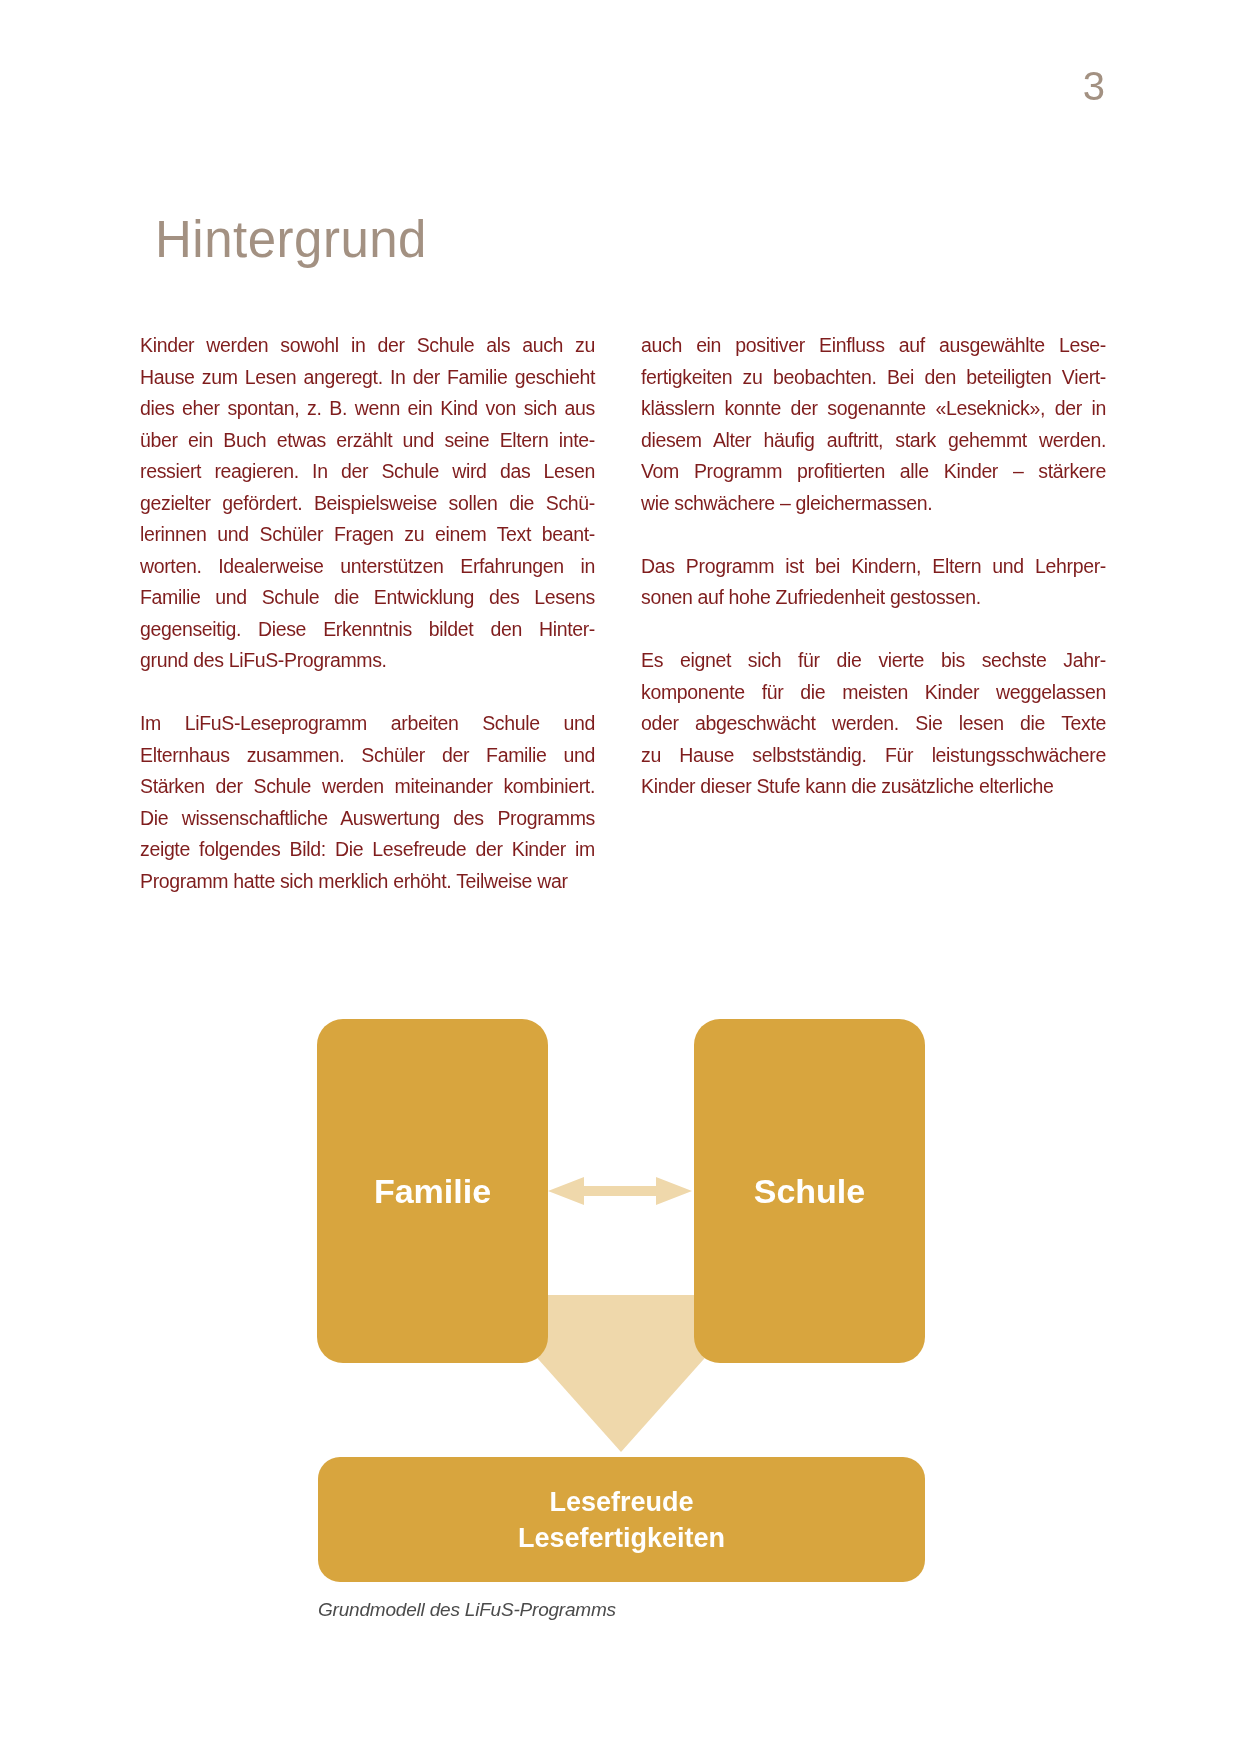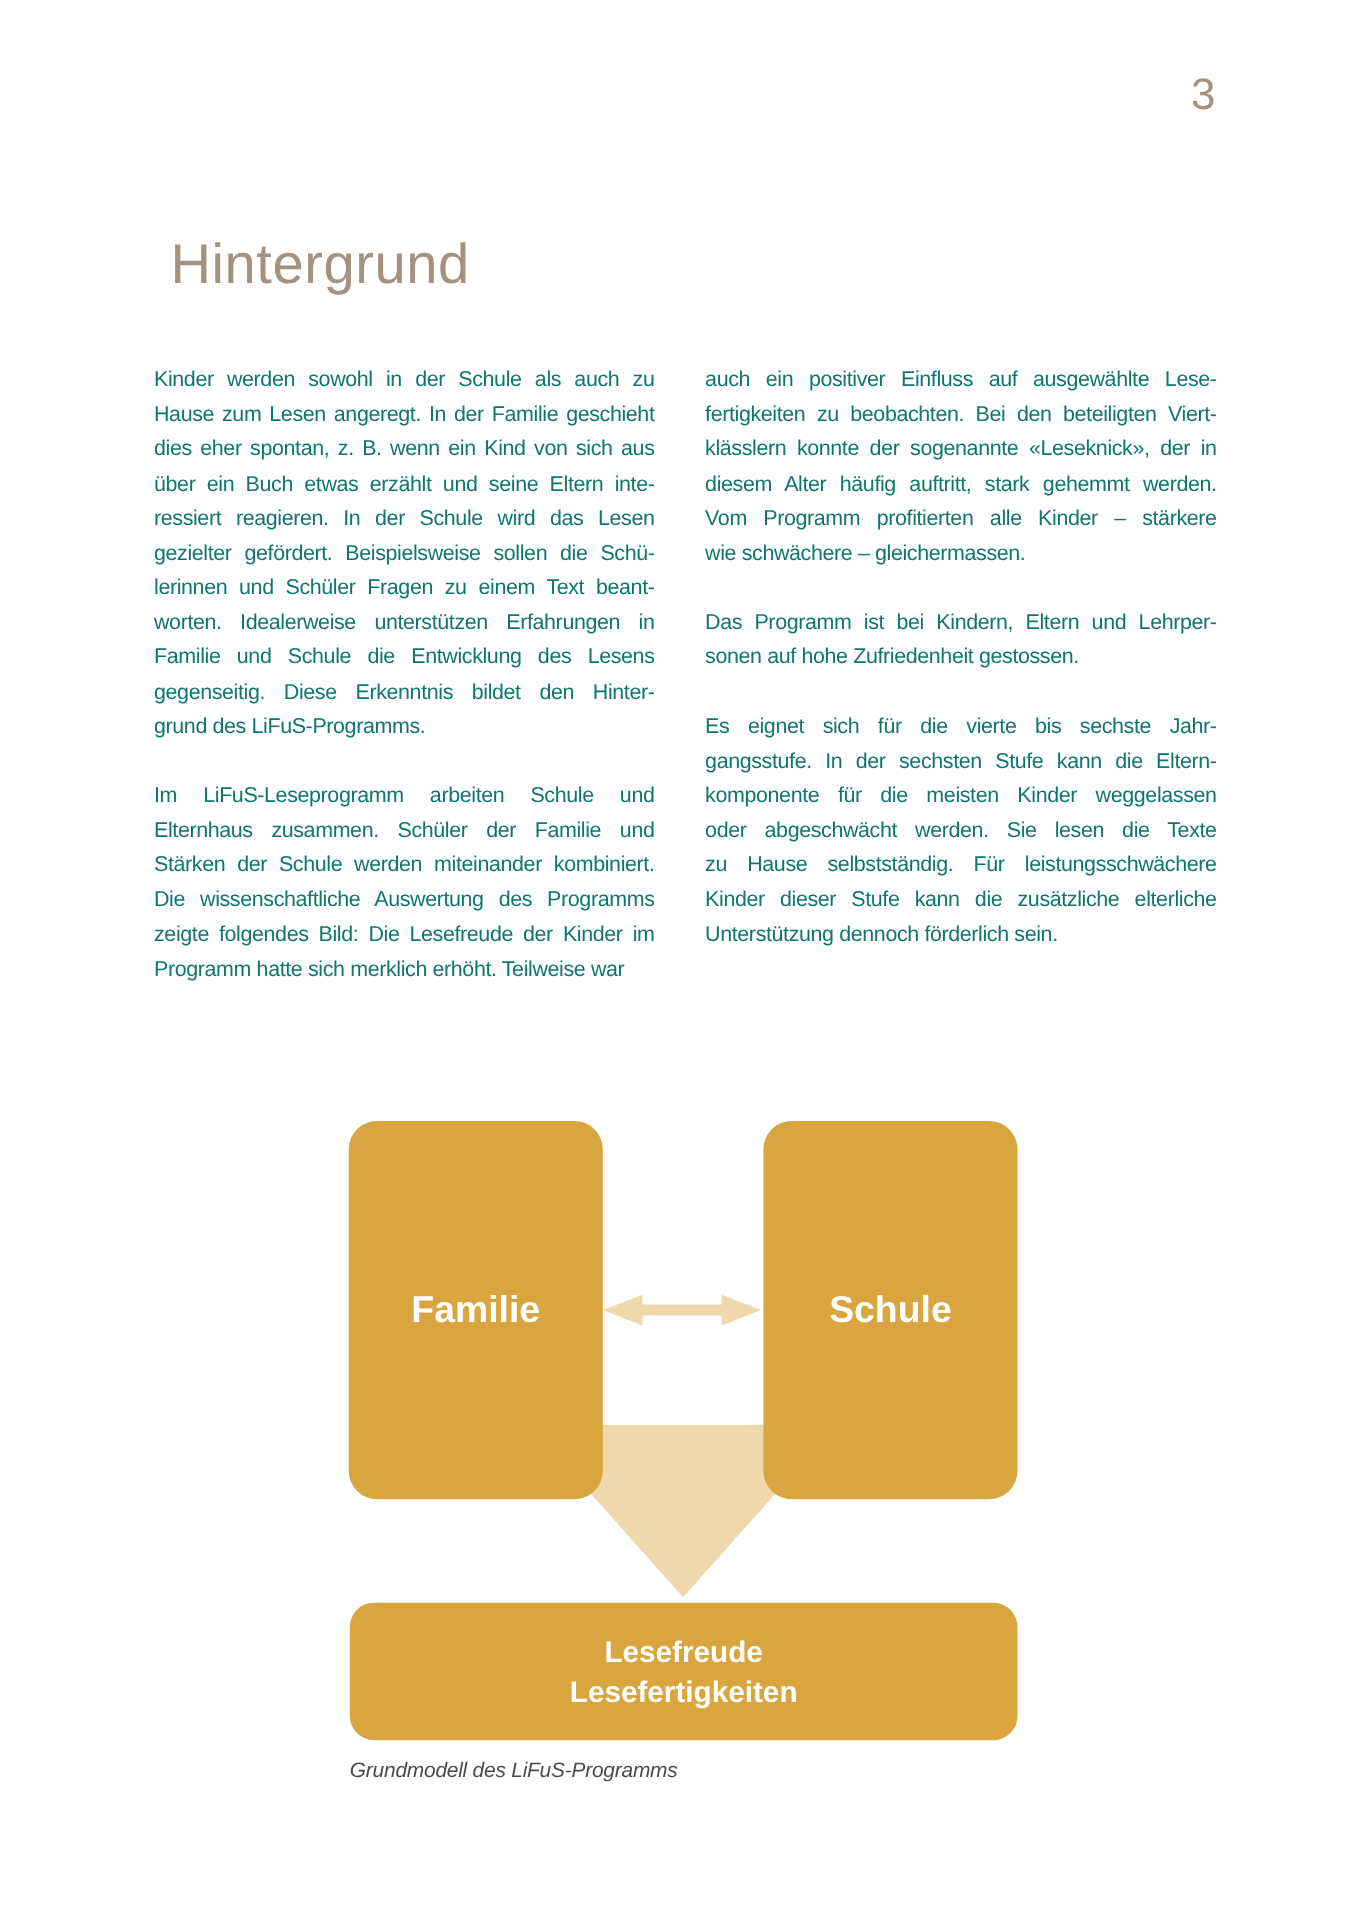--- a/index.html
+++ b/index.html
@@ -14,21 +14,21 @@
   }
   .page-title{
     position:absolute;left:139px;top:194px;
     font-size:51px;font-weight:300;letter-spacing:0.5px;
     color:var(--taupe,#a39182);
   }
   .columns{
     position:absolute;left:140px;top:330px;width:966px;
     display:flex;gap:46px;
   }
-  .col{font-size:19.5px;line-height:31.5px;color:#0f766e;letter-spacing:-0.35px;}
+  .col{font-size:19.5px;line-height:31.5px;color:#7f1d1d;letter-spacing:-0.35px;}
   .col-left{width:455px;}
   .col-right{width:465px;}
   .para{margin:0 0 31.5px 0;}
   .para:last-child{margin-bottom:0;}
   .line{text-align:justify;text-align-last:justify;}
   .para .line:last-child{text-align-last:left;}
 
   .dbox{
     position:absolute;background:var(--gold,#d8a53e);border-radius:26px;
     display:flex;align-items:center;justify-content:center;
@@ -87,26 +87,24 @@
         <div class="line">diesem Alter häufig auftritt, stark gehemmt werden.</div>
         <div class="line">Vom Programm profitierten alle Kinder – stärkere</div>
         <div class="line">wie schwächere – gleichermassen.</div>
       </div>
       <div class="para">
         <div class="line">Das Programm ist bei Kindern, Eltern und Lehrper-</div>
         <div class="line">sonen auf hohe Zufriedenheit gestossen.</div>
       </div>
       <div class="para">
         <div class="line">Es eignet sich für die vierte bis sechste Jahr-</div>
-        <div class="line">gangsstufe. In der sechsten Stufe kann die Eltern-</div>
         <div class="line">komponente für die meisten Kinder weggelassen</div>
         <div class="line">oder abgeschwächt werden. Sie lesen die Texte</div>
         <div class="line">zu Hause selbstständig. Für leistungsschwächere</div>
         <div class="line">Kinder dieser Stufe kann die zusätzliche elterliche</div>
-        <div class="line">Unterstützung dennoch förderlich sein.</div>
       </div>
     </div>
 </div>
 
 <svg class="merge-arrow" width="280" height="157" viewBox="0 0 280 157">
   <polygon class="tan-shape" points="0,0 280,0 140,157"></polygon>
 </svg>
 
 <div class="dbox box-family">
   <span>Familie</span>

